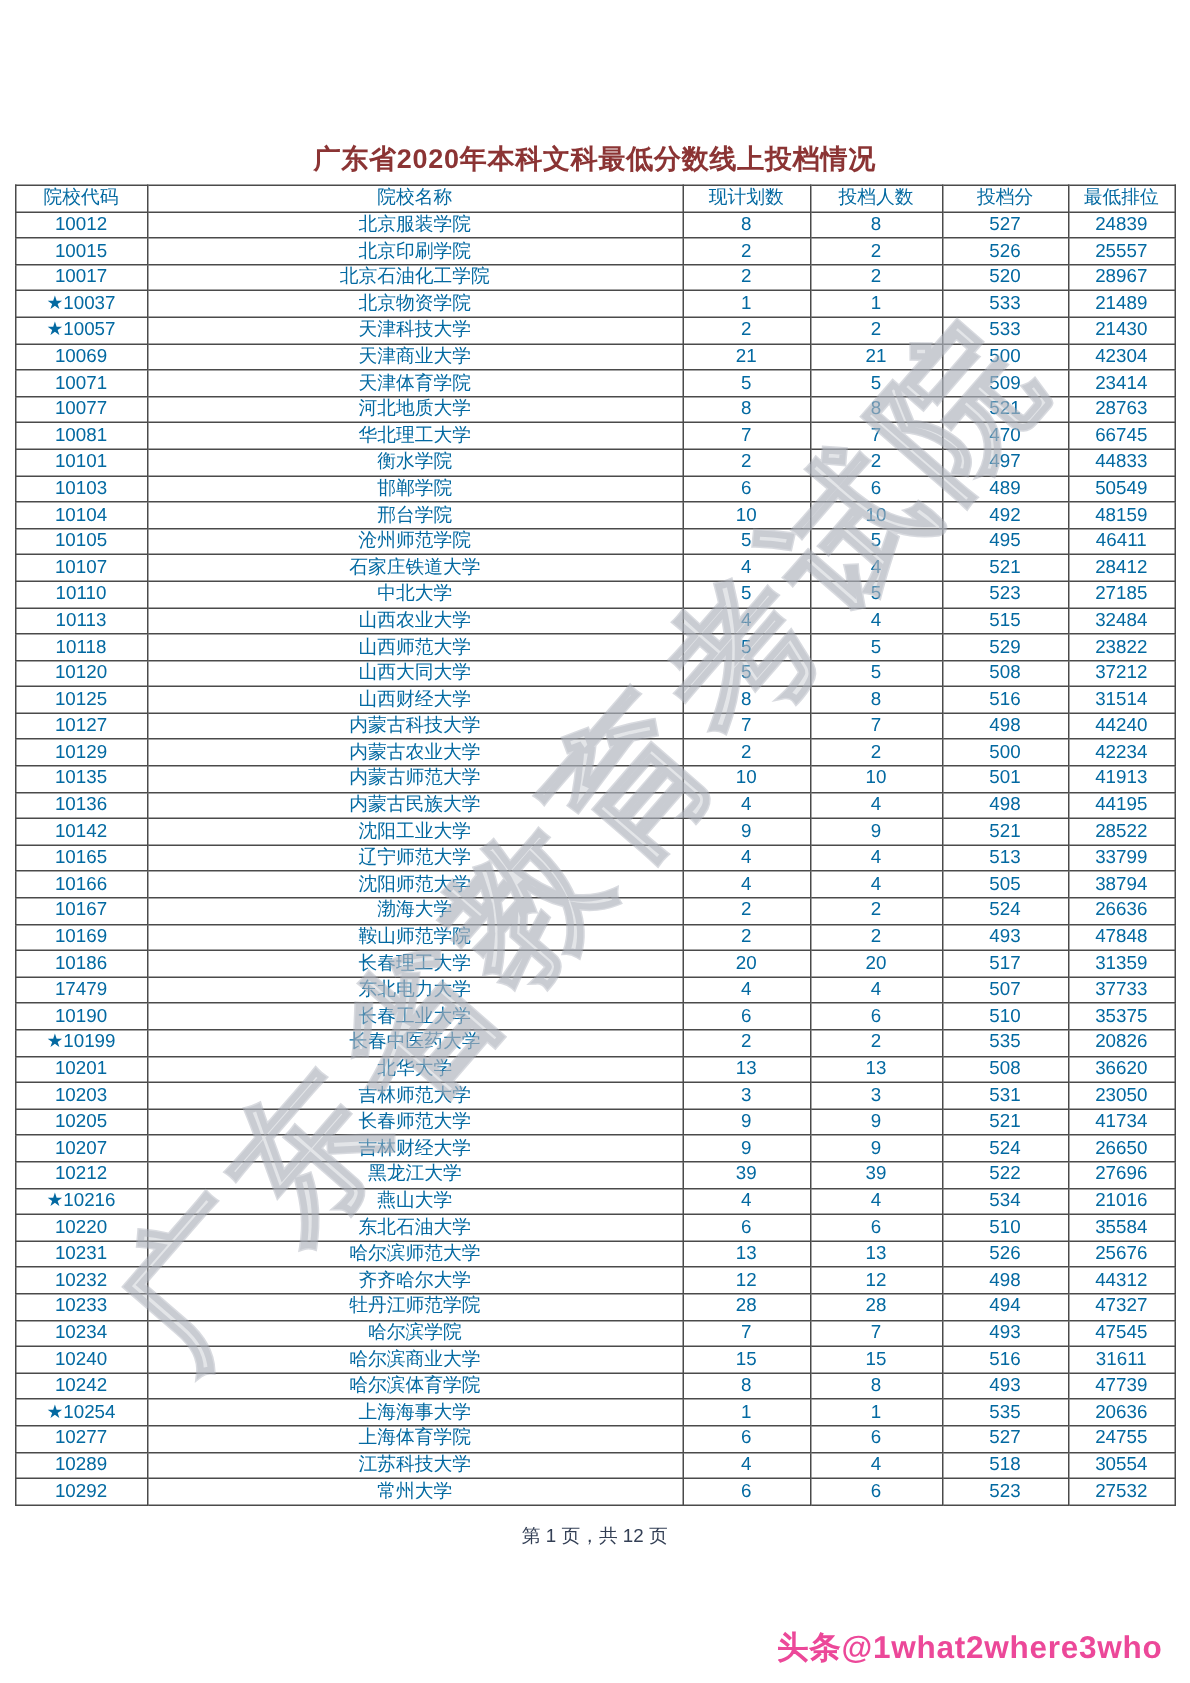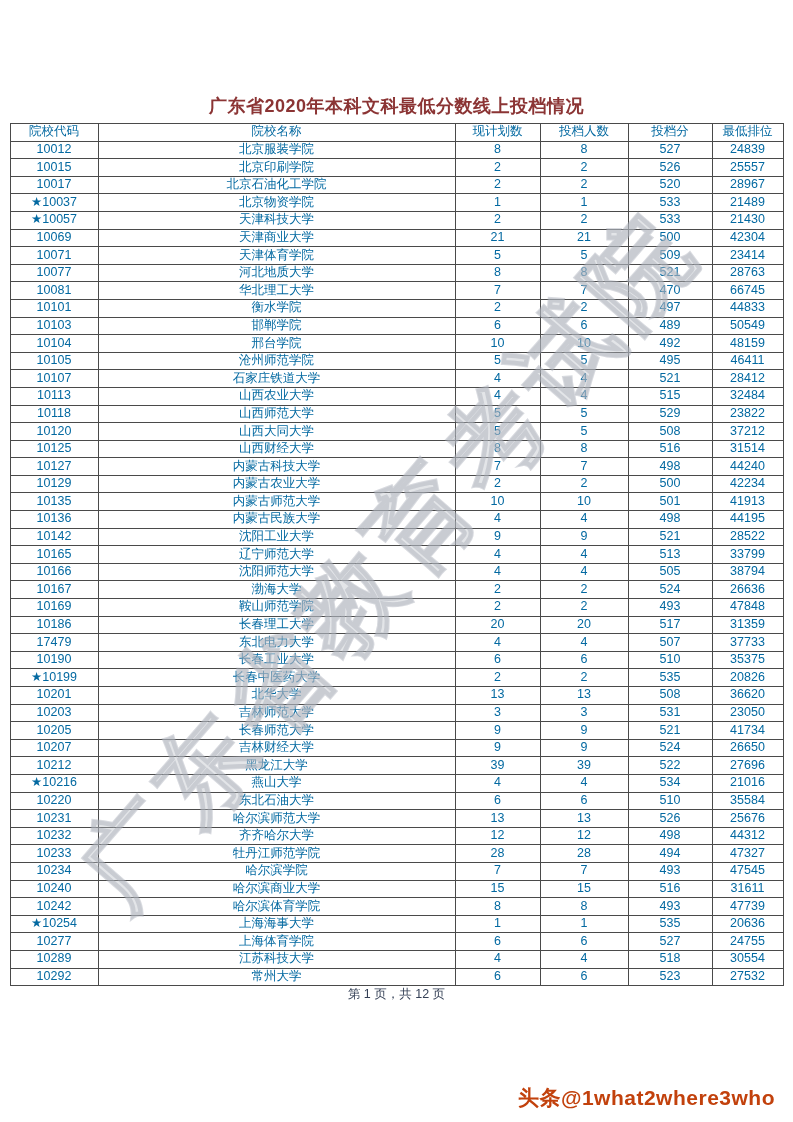--- a/index.html
+++ b/index.html
@@ -35,27 +35,27 @@
     font-weight:normal; line-height:1.1;
   }
   col.c-code  { width:88px; }
   col.c-name  { width:357px; }
   col.c-plan  { width:85px; }
   col.c-cast  { width:88px; }
   col.c-score { width:84px; }
   col.c-rank  { width:71px; }
 
   .page-footer {
-    text-align:center;
+    margin-top:12px; text-align:center;
     font-size:12.5px; color:#333f55; position:relative; z-index:2;
   }
 
   .credit {
     position:absolute; right:18px; bottom:10px;
-    font-size:21px; font-weight:bold; color:#c2410c;
+    font-size:21px; font-weight:bold; color:#ec4899;
     z-index:6; letter-spacing:0.5px;
   }
 </style>
 </head>
 <body>
 
 <div class="page">
 
   <div class="watermark">广东省教育考试院</div>
 
@@ -187,20 +187,28 @@
         </tr>
         <tr>
           <td>10107</td>
           <td>石家庄铁道大学</td>
           <td>4</td>
           <td>4</td>
           <td>521</td>
           <td>28412</td>
         </tr>
         <tr>
+          <td>10110</td>
+          <td>中北大学</td>
+          <td>5</td>
+          <td>5</td>
+          <td>523</td>
+          <td>27185</td>
+        </tr>
+        <tr>
           <td>10113</td>
           <td>山西农业大学</td>
           <td>4</td>
           <td>4</td>
           <td>515</td>
           <td>32484</td>
         </tr>
         <tr>
           <td>10118</td>
           <td>山西师范大学</td>

